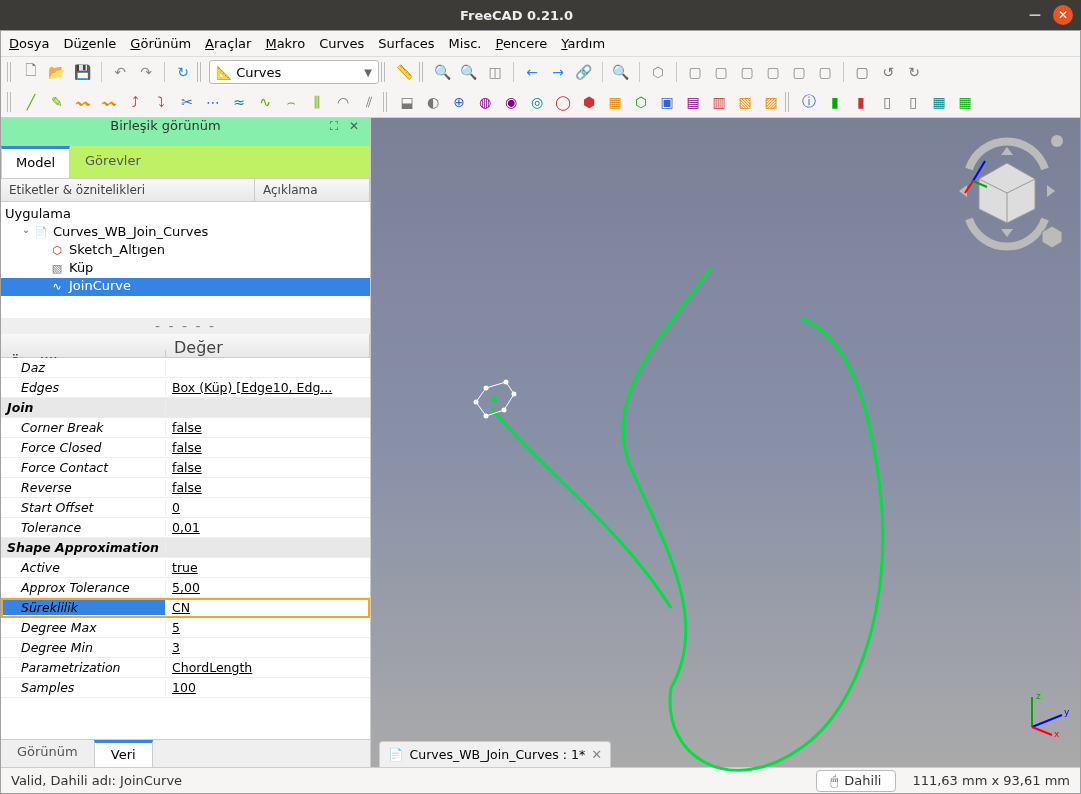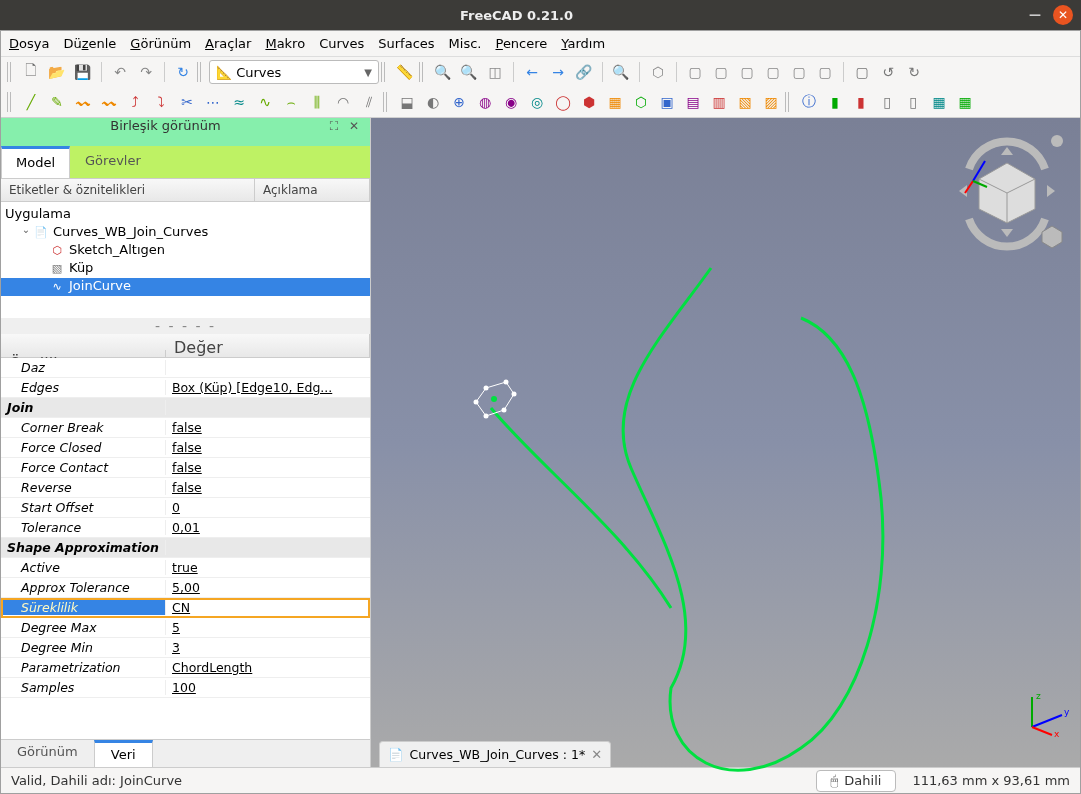--- a/index.html
+++ b/index.html
@@ -61,21 +61,21 @@
 .propheader { display: flex; height: 24px; background: linear-gradient(#f8f8f8,#e8e8e8); border-bottom: 1px solid #ccc; color: #444; position: sticky; top: 0; }
 .propheader div { padding: 4px 8px; border-right: 1px solid #ccc; }
 .propheader .pcol1 { width: 165px; margin-top: 16px; }
 .propheader .pcol2 { flex: 1; }
 .prow { display: flex; height: 20px; border-bottom: 1px solid #eee; align-items: center; }
 .prow .pk { width: 165px; padding-left: 20px; border-right: 1px solid #eee; font-style: italic; }
 .prow .pv { flex: 1; padding-left: 6px; text-decoration: underline; }
 .prow.group { background: #e8e8e8; font-weight: bold; }
 .prow.group .pk { padding-left: 6px; }
 .prow.selected { outline: 2px solid #f5a623; outline-offset: -2px; }
-.prow.selected .pk { background: #3584e4; color: #fef9c3; }
+.prow.selected .pk { background: #3584e4; color: #000000; }
 .prow.selected .pv { background: #fff; }
 
 .bottom-tabs { display: flex; height: 28px; background: #efefef; border-top: 1px solid #ccc; }
 .btab { padding: 4px 16px; font-size: 13px; cursor: pointer; color: #555; }
 .btab.active { background: #fff; border: 1px solid #ccc; border-bottom: none; border-top: 3px solid #3584e4; color: #000; }
 
 
 .view3d { flex: 1; position: relative; background: linear-gradient(#7a8096 0%, #8890a8 50%, #aaa 100%); }
 .view3d svg.curve { position: absolute; top: 0; left: 0; }
 .navcube { position: absolute; top: 8px; right: 8px; width: 130px; height: 130px; }

